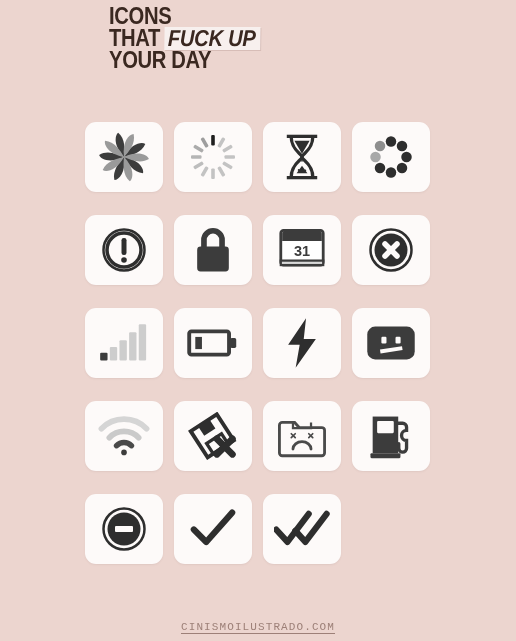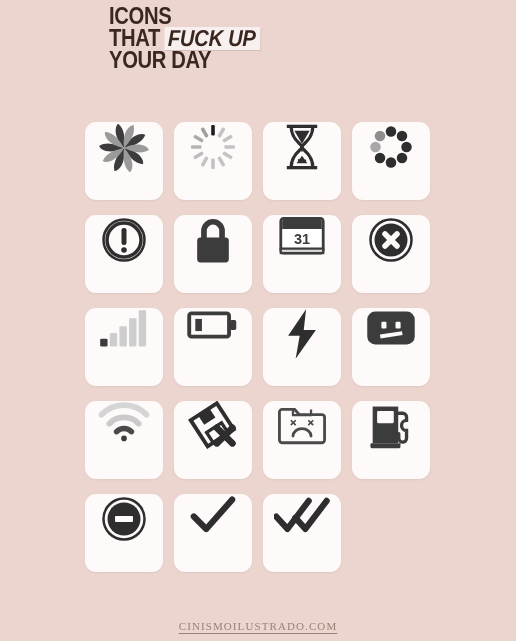--- a/index.html
+++ b/index.html
@@ -58,39 +58,40 @@
     left: 85px;
     top: 122px;
     display: grid;
     grid-template-columns: repeat(4, 78px);
     grid-template-rows: repeat(5, 78px);
     column-gap: 11px;
     row-gap: 15px;
   }
   .card {
     width: 78px;
-    height: 78px;
+    height: 70px;
     background: #fdfaf9;
     border-radius: 11px;
     display: flex;
+    align-items: center;
     justify-content: center;
     box-shadow: 0 1px 2px rgba(120,90,85,0.10);
   }
   .card svg { display: block; }
 
   
   #footer {
     position: absolute;
     left: 0;
     top: 616px;
     width: 516px;
     text-align: center;
   }
   #footer-link {
-    font-family: Liberation Serif, serif;
+    font-family: Liberation Mono, monospace;
     font-size: 11px;
     letter-spacing: 1.1px;
     color: #9d8078;
     text-decoration: underline;
     text-underline-offset: 3px;
   }
 </style>
 </head>
 <body>
 

